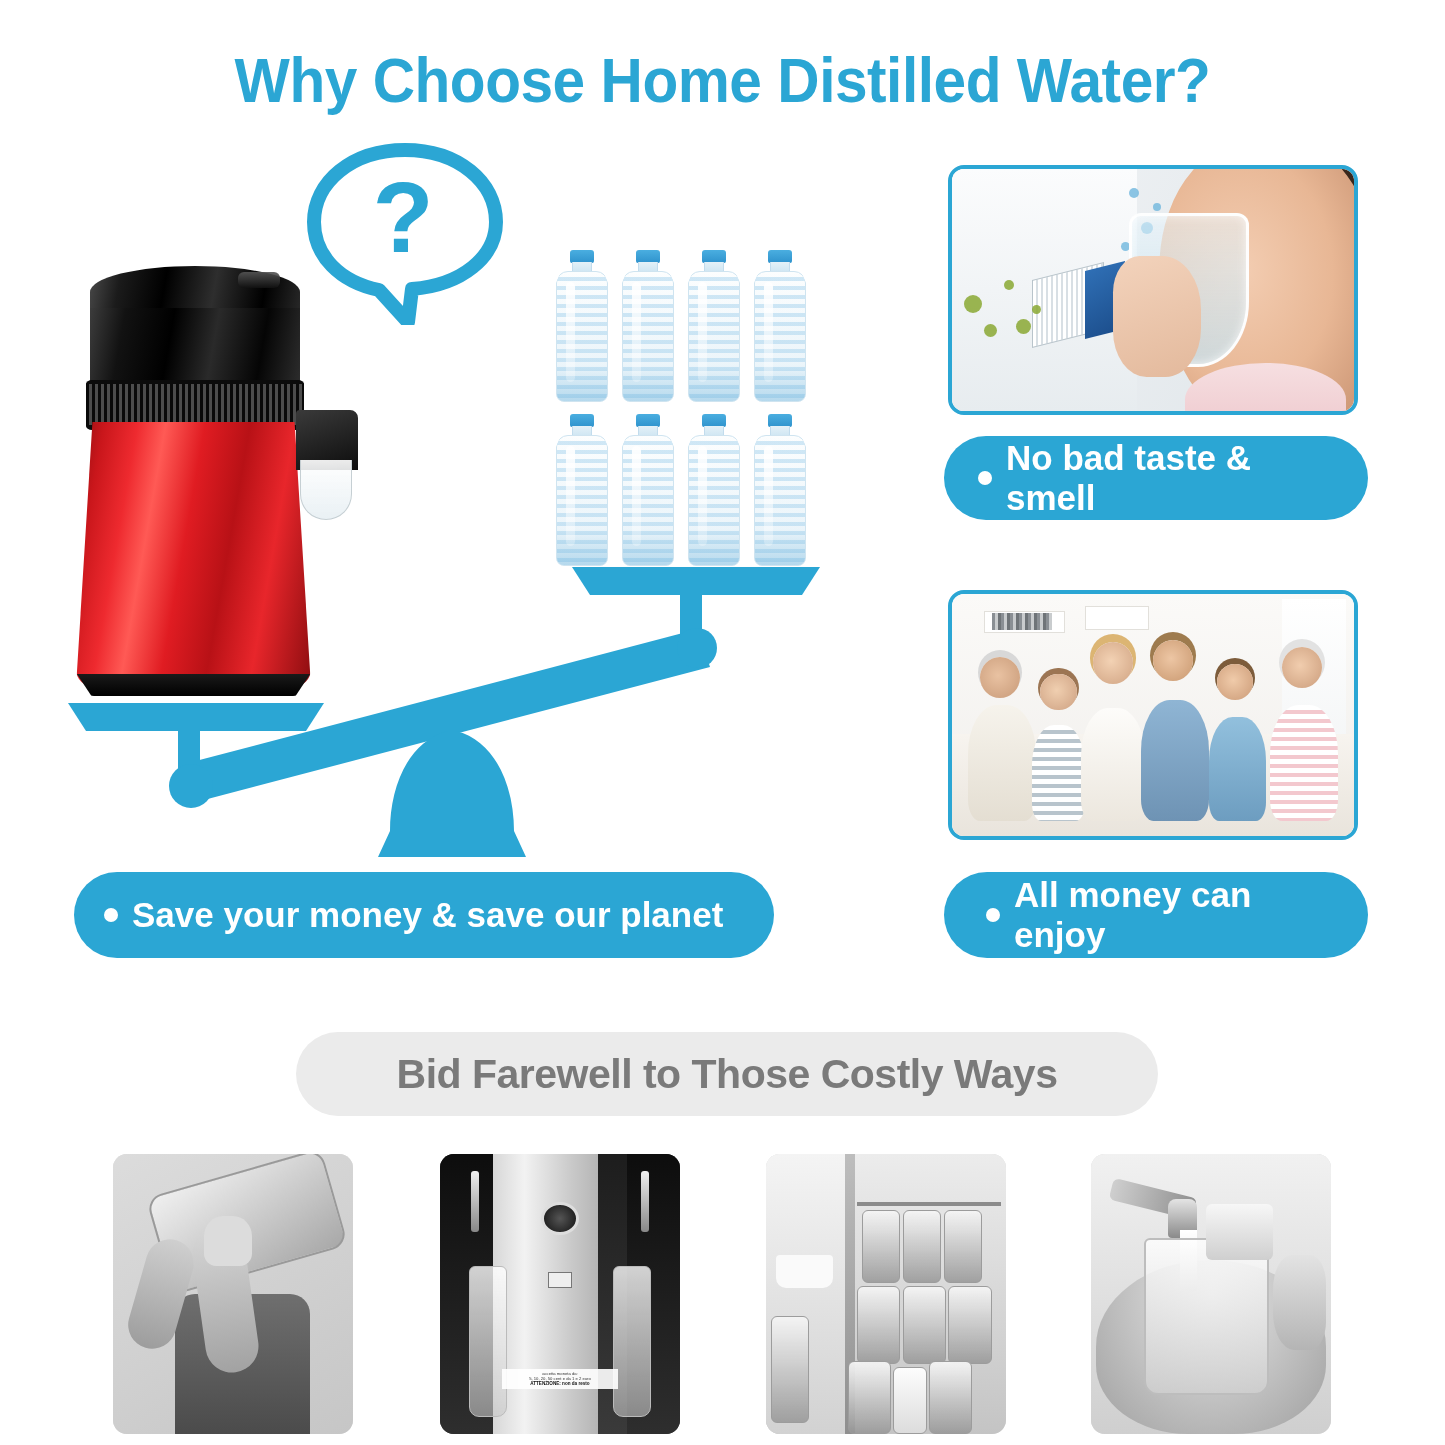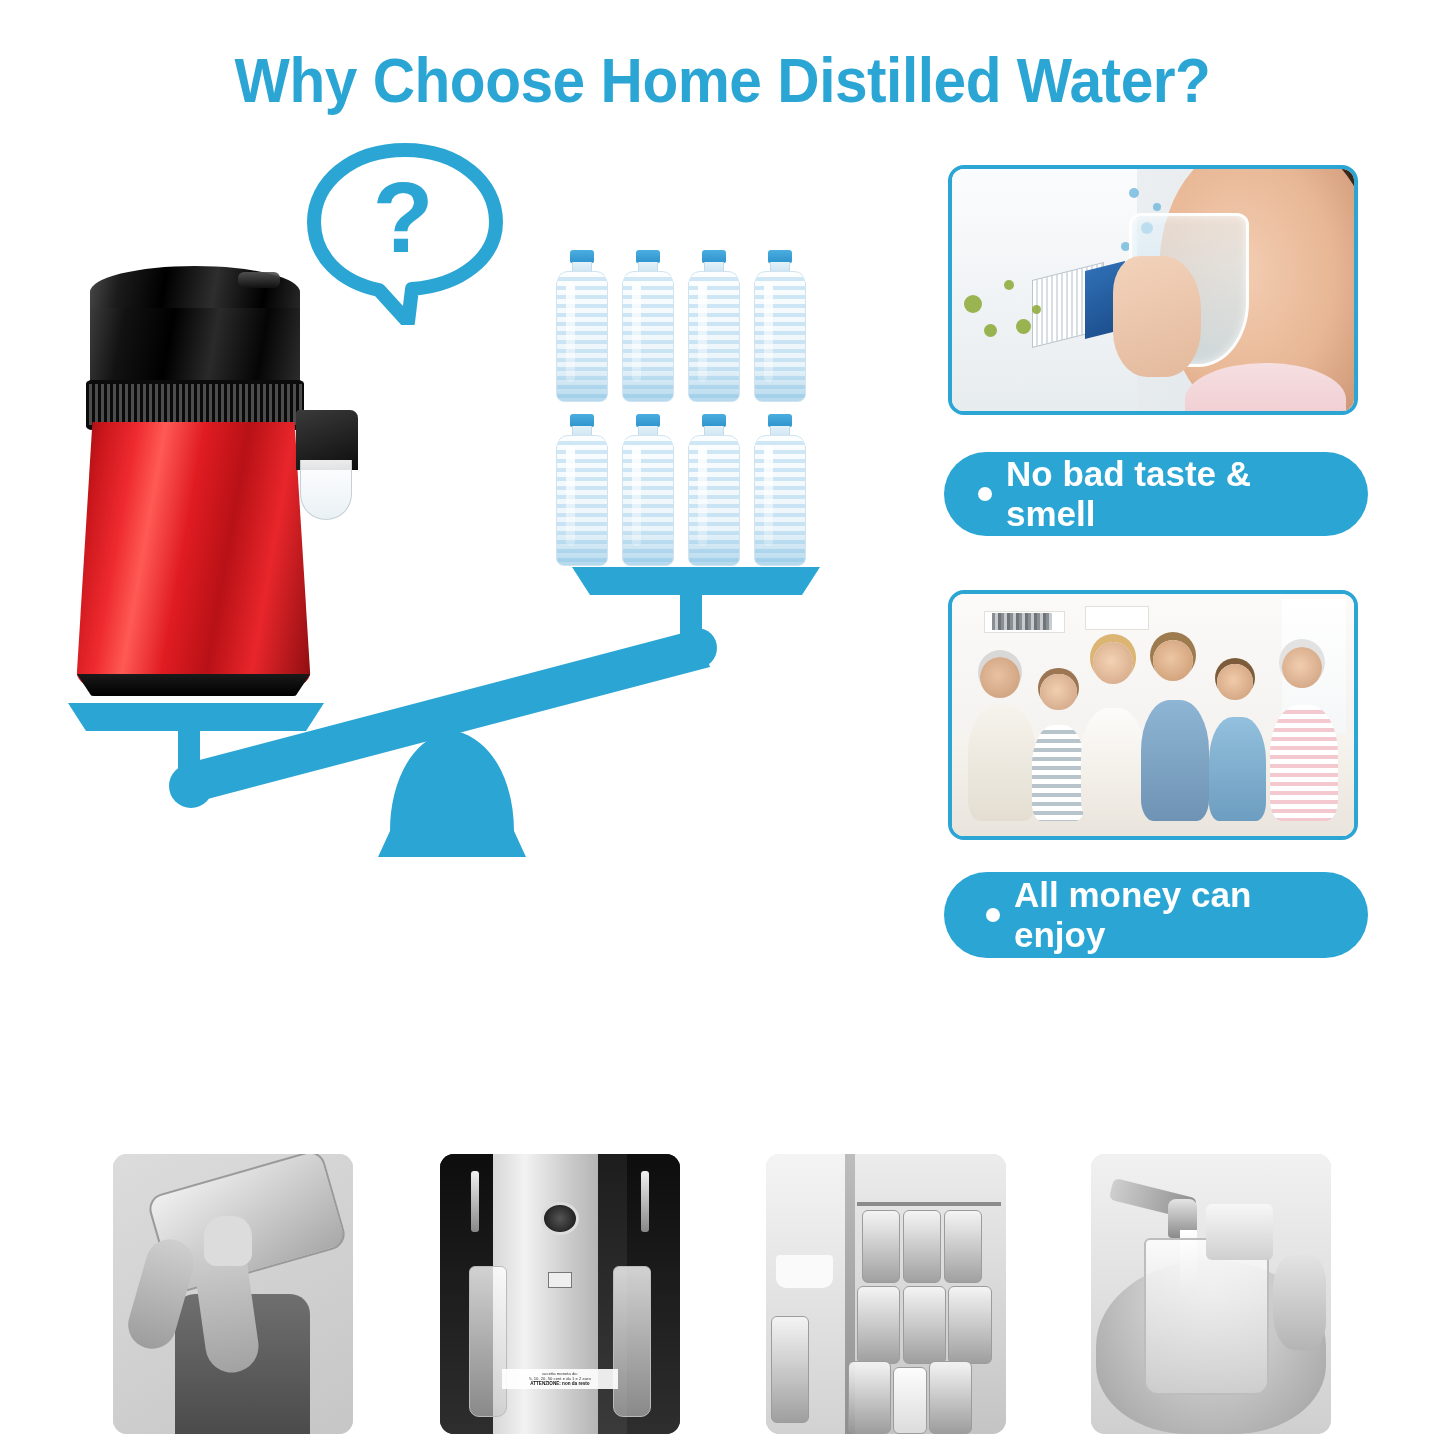--- a/index.html
+++ b/index.html
@@ -217,21 +217,21 @@
     border-radius:60px;
     display:flex; align-items:center;
     color:#ffffff;
     font-weight:bold;
     font-family:"Liberation Sans", sans-serif;
   }
   .pill .dot{
     width:14px; height:14px; border-radius:50%; background:#ffffff;
     flex:0 0 auto; margin-right:14px;
   }
-  #pill-taste { left:944px; top:452px;  width:424px; height:84px;  padding:0 34px; font-size:35px; }
+  #pill-taste { left:944px; top:436px;  width:424px; height:84px;  padding:0 34px; font-size:35px; }
   #pill-save  { left:74px;  top:872px;  width:700px; height:86px;  padding:0 30px; font-size:35px; }
   #pill-ages  { left:944px; top:872px;  width:424px; height:86px;  padding:0 42px; font-size:35px; }
 
   
   .banner{
     position:absolute; left:296px; top:1032px; width:862px; height:84px;
     background:#ebebeb; border-radius:48px;
     display:flex; align-items:center; justify-content:center;
     color:#7a7a7a; font-weight:bold; font-size:41px;
     font-family:"Liberation Sans", sans-serif;
@@ -479,26 +479,31 @@
       <div class="person" style="left:79%; width:17%; height:48%; background:repeating-linear-gradient(180deg,#ffffff 0 5px,#f3c8ce 5px 9px);"></div>
       <div class="head" style="left:82%; top:22%; width:10%; height:17%; background:radial-gradient(circle at 45% 45%,#f1cdae,#cb9d7c); box-shadow:0 -5px 0 3px #e2e2e2;"></div>
     </div>
   </div>
 
   <div class="pill" id="pill-taste">
     <span class="dot"></span>
     <span>No bad taste &amp; smell</span>
   </div>
 
+  <div class="pill" id="pill-save">
+    <span class="dot"></span>
+    <span>Save your money &amp; save our planet</span>
+  </div>
 
   <div class="pill" id="pill-ages">
     <span class="dot"></span>
     <span>All money can enjoy</span>
   </div>
 
+  <div class="banner">Bid Farewell to Those Costly Ways</div>
 
   <div class="thumb" id="thumb-1">
     <div class="tb tb1">
       <div class="torso"></div>
       <div class="jug"></div>
       <div class="arm1"></div>
       <div class="arm2"></div>
       <div class="hand"></div>
     </div>
   </div>

